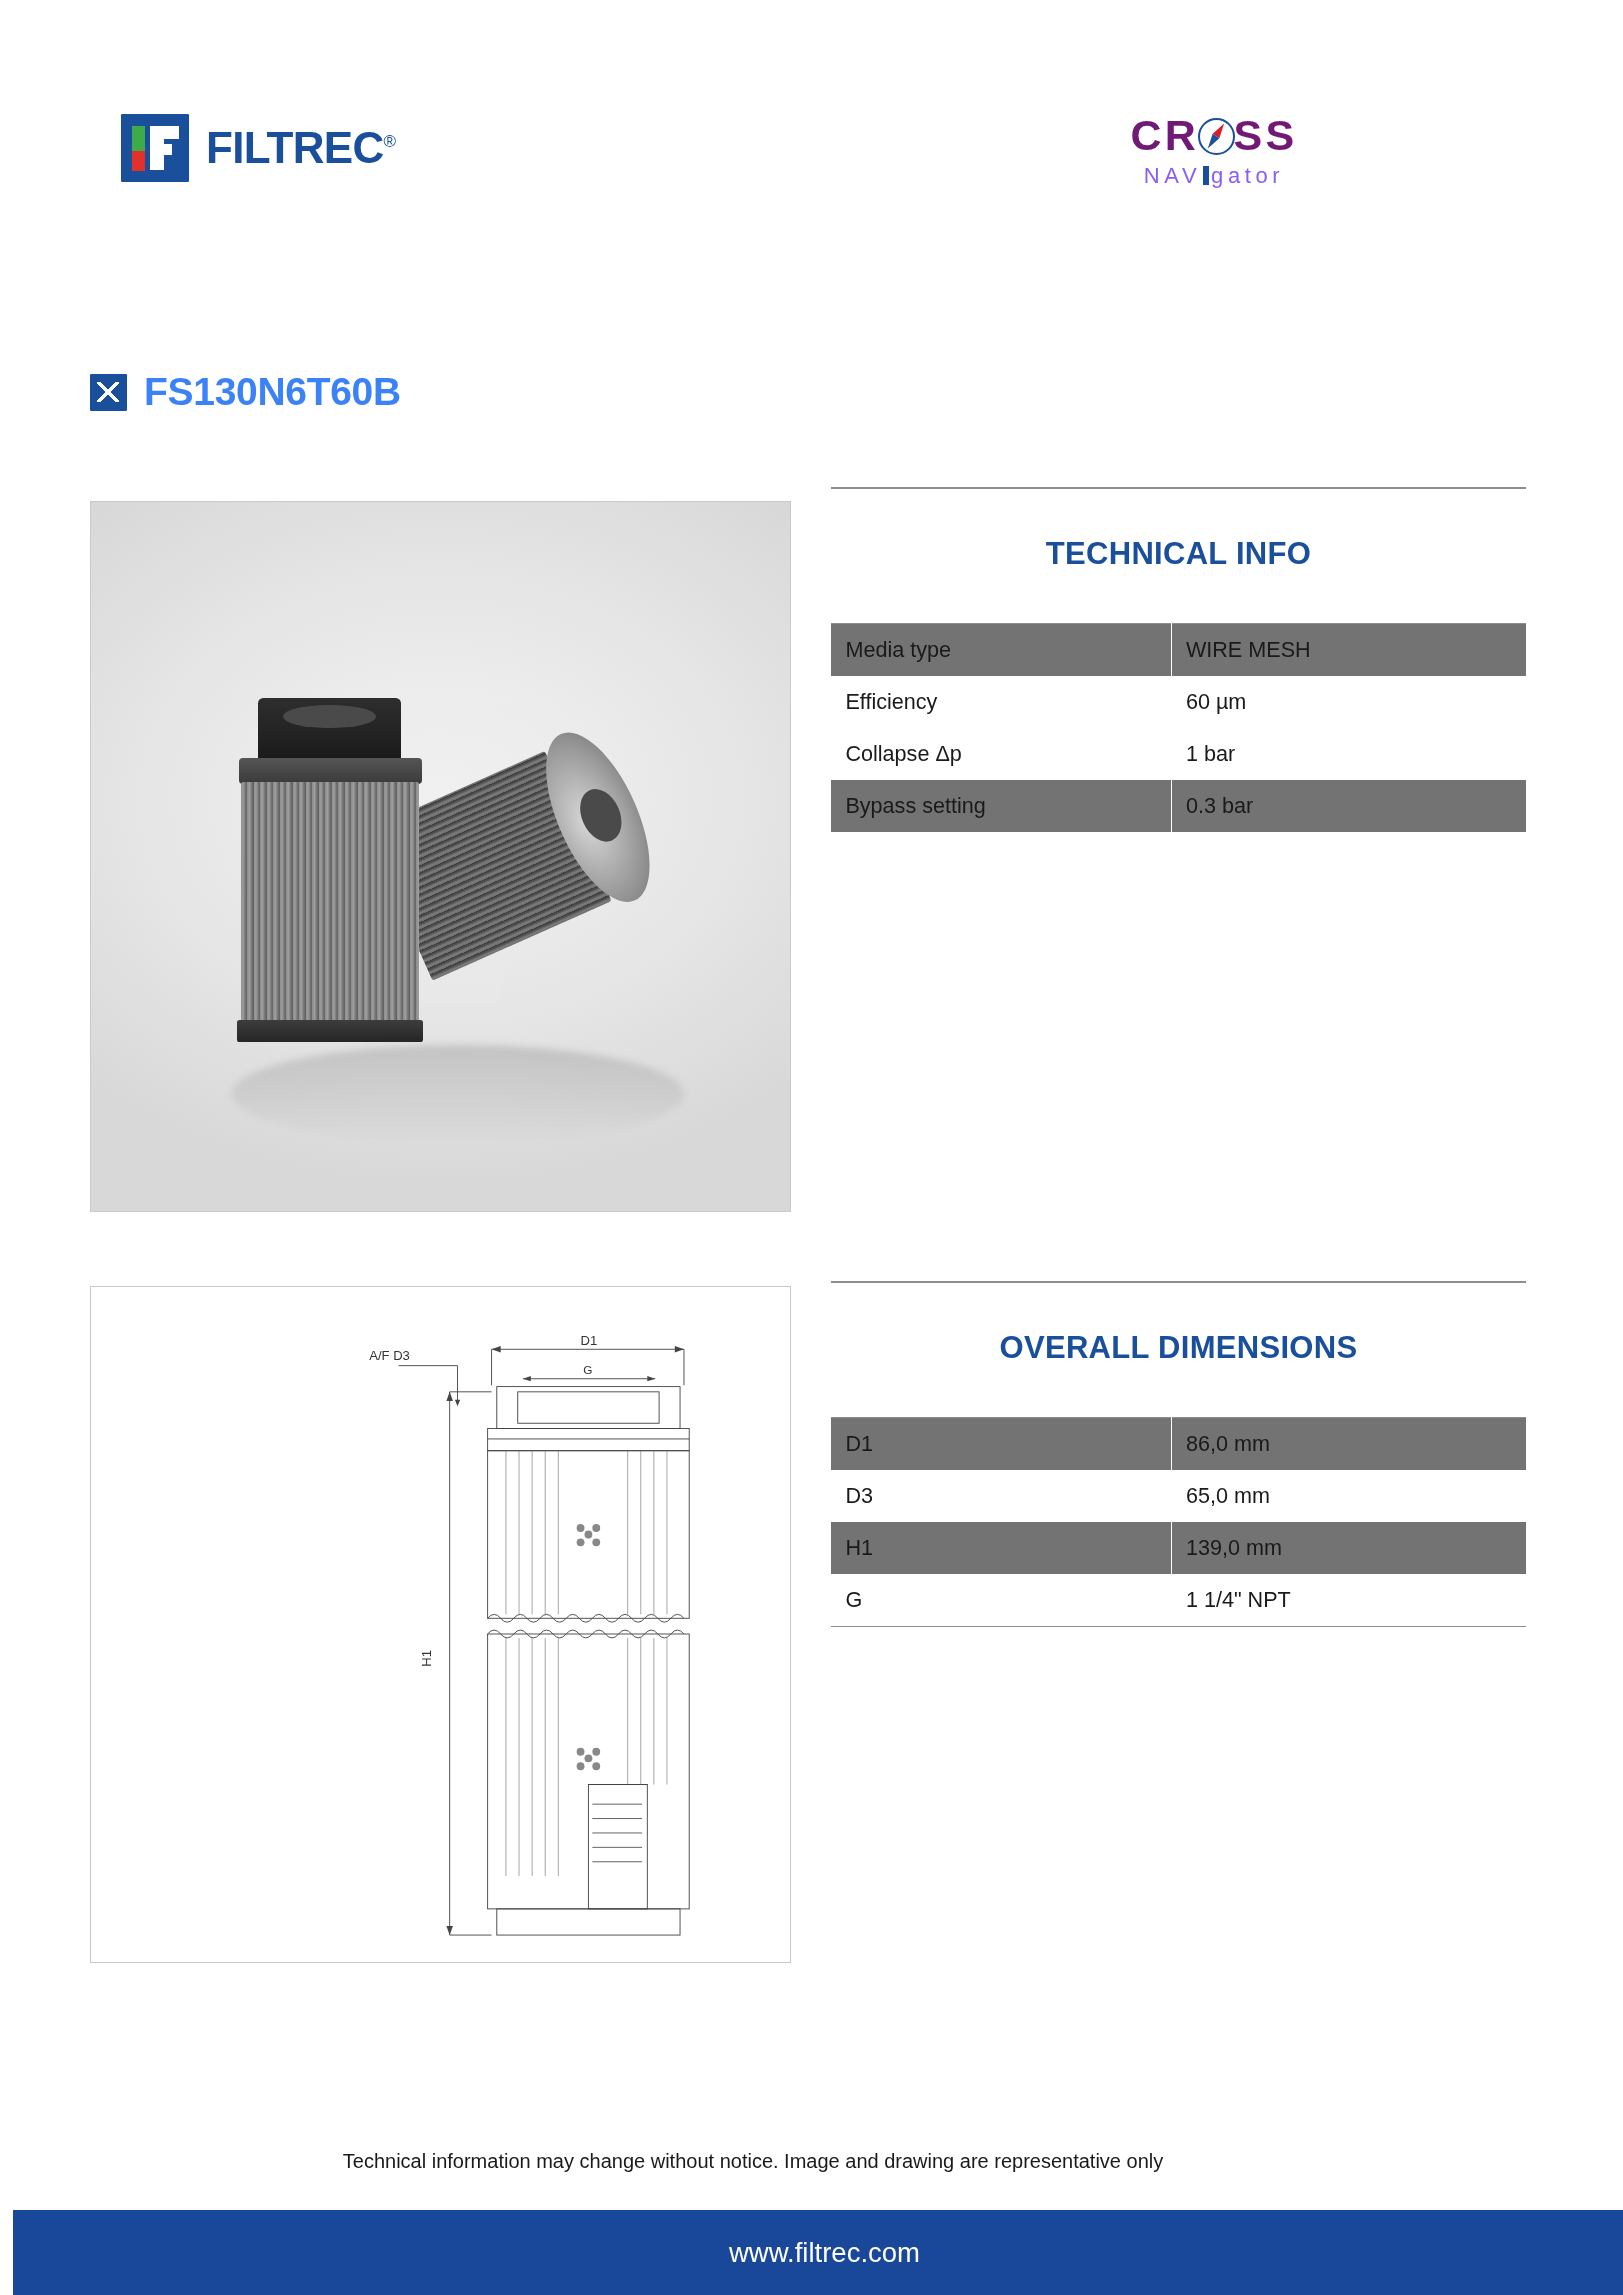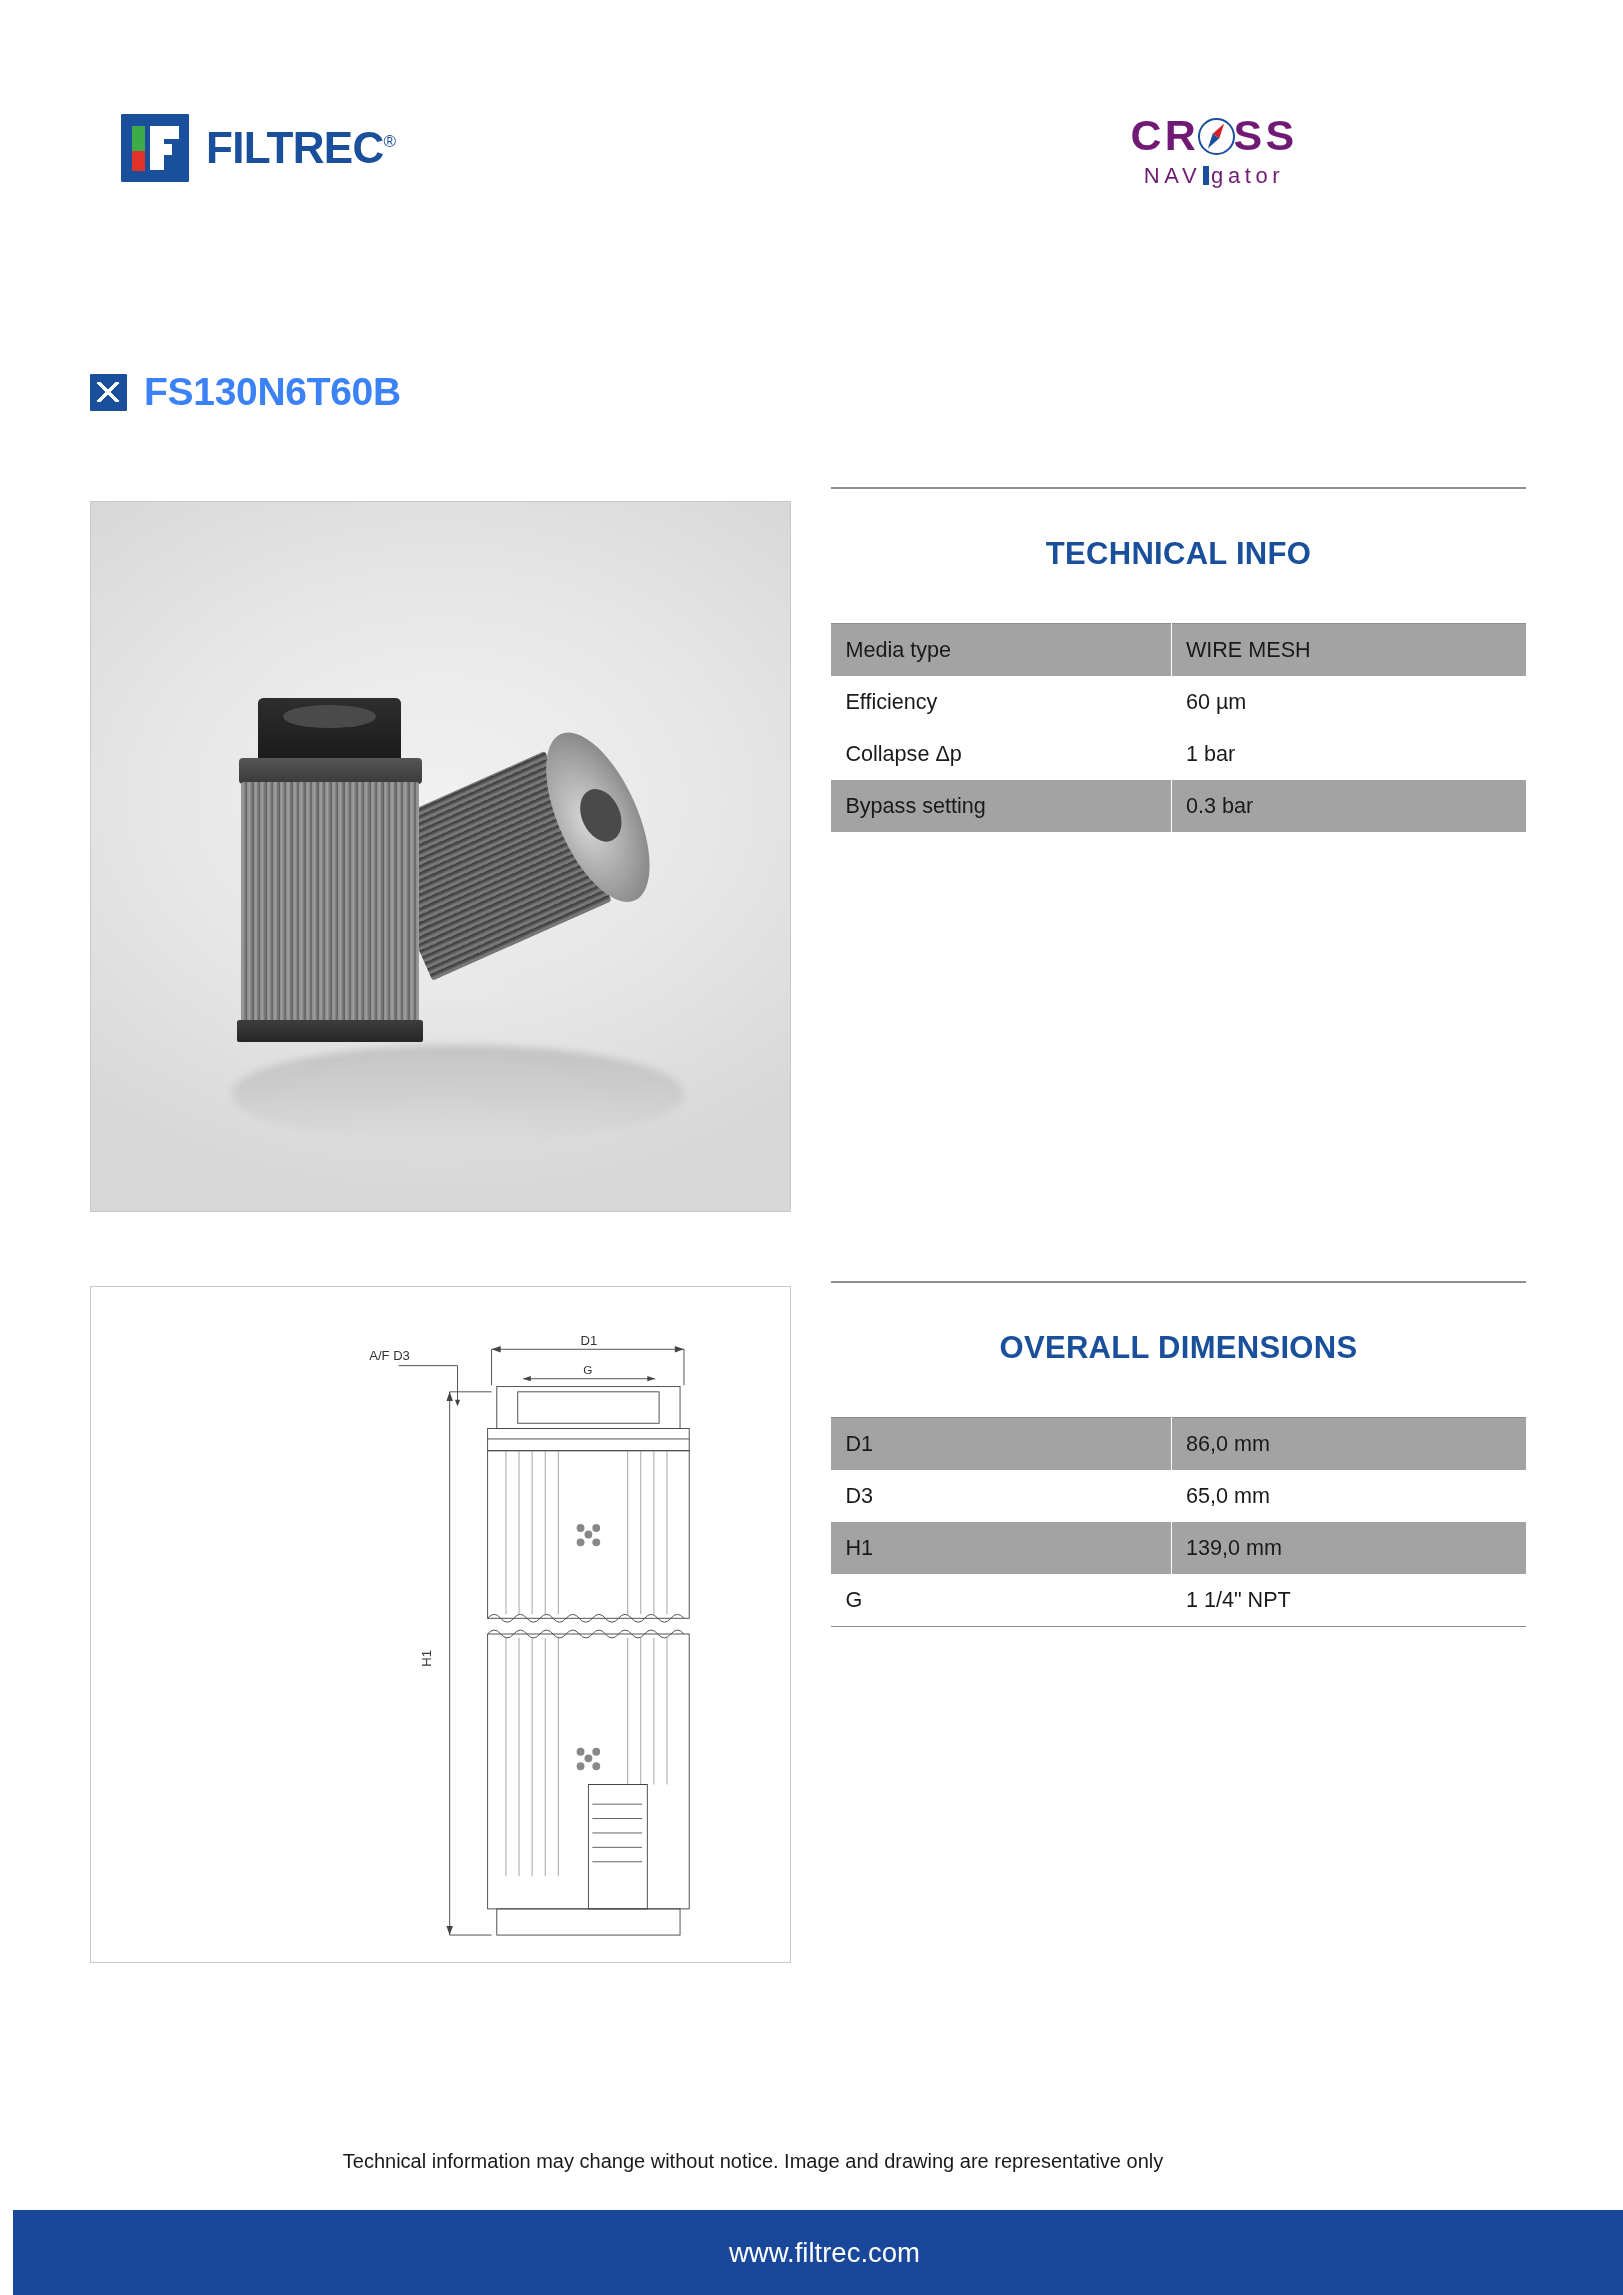--- a/index.html
+++ b/index.html
@@ -126,21 +126,21 @@
     width: 0; height: 0;
     border-left: 4.6px solid transparent;
     border-right: 4.6px solid transparent;
     border-top: 15.7px solid #1a4f9c;
     transform: translate(-50%,0) rotate(33deg);
     transform-origin: 50% 0%;
   }
   .nav-word {
     font-size: 22px;
     letter-spacing: 4.6px;
-    color: #701a75;
+    color: #8b5cf6;
     margin-top: 5.2px;
   }
   .nav-word .tick {
     display: inline-block;
     width: 5.9px;
     height: 19.6px;
     background: #1a4f9c;
     vertical-align: -2.6px;
     margin: 0 2px;
   }
@@ -337,21 +337,21 @@
     border-collapse: collapse;
     margin-top: 51px;
     font-size: 21.6px;
   }
   table.spec td {
     padding: 13px 14.4px;
     vertical-align: middle;
     color: #1a1a1a;
   }
   table.spec td.k { width: 340px; }
-  table.spec tr.alt td { background: #a3a3a3; }
+  table.spec tr.alt td { background: #737373; }
   table.spec tr.first td { border-top: 1.3px solid #8e8e8e; }
   table.spec tr.last td { border-bottom: 1.3px solid #8e8e8e; }
   table.spec td.k { border-right: 1.3px solid #ffffff; }
   table.spec tr.alt td.k { border-right: 1.3px solid #ffffff; }
 
   
   .disclaimer {
     position: absolute;
     top: 2150px;
     left: 0;

